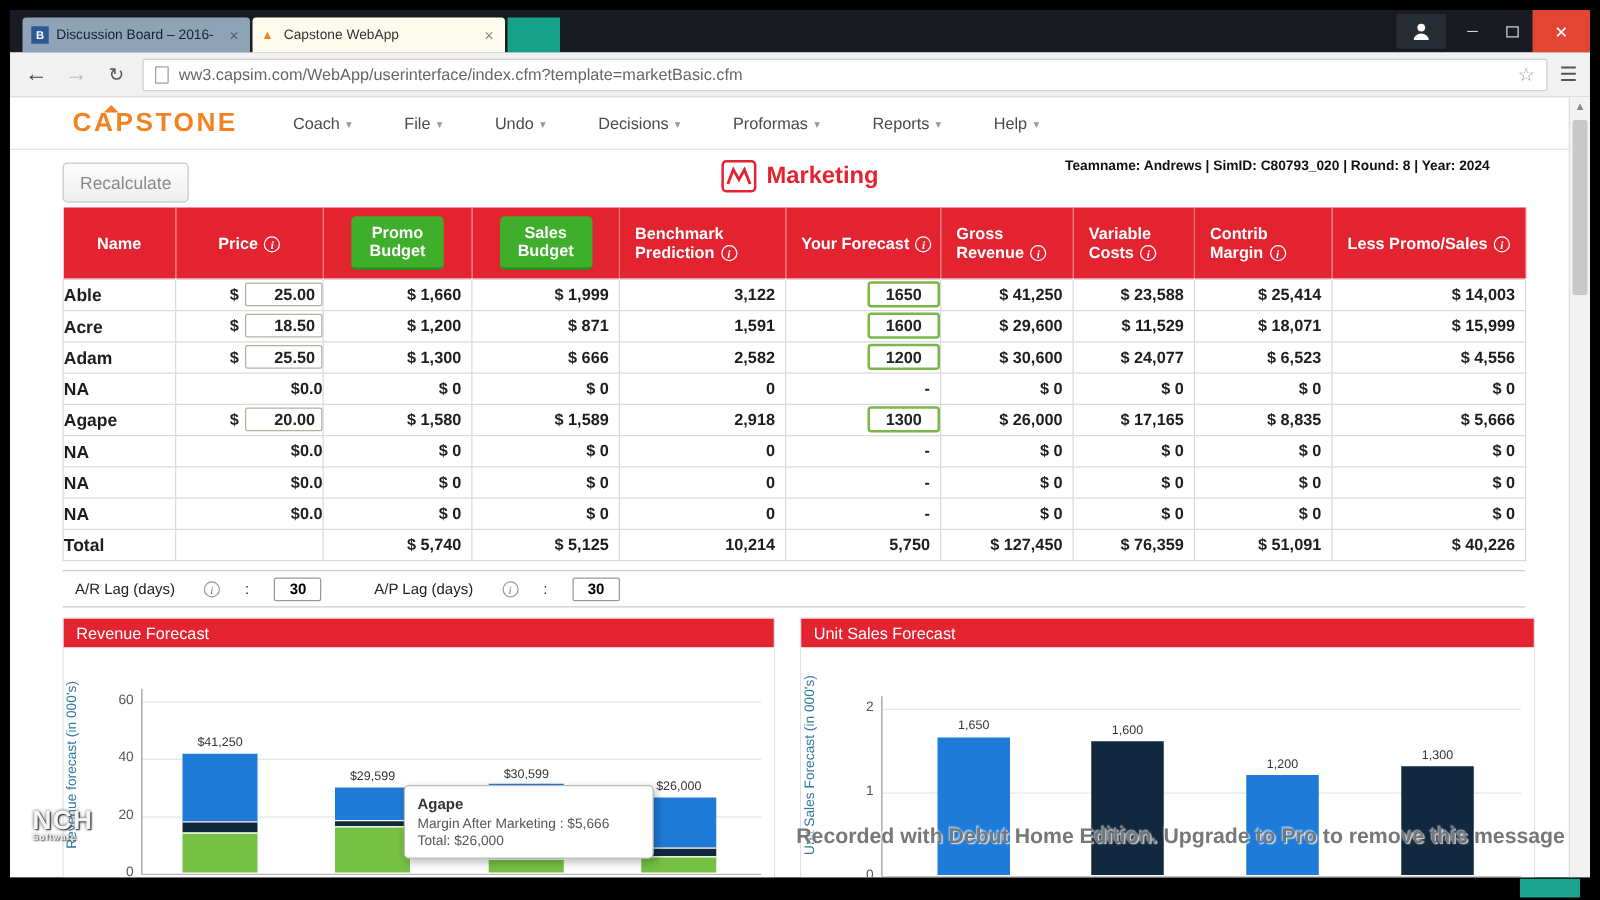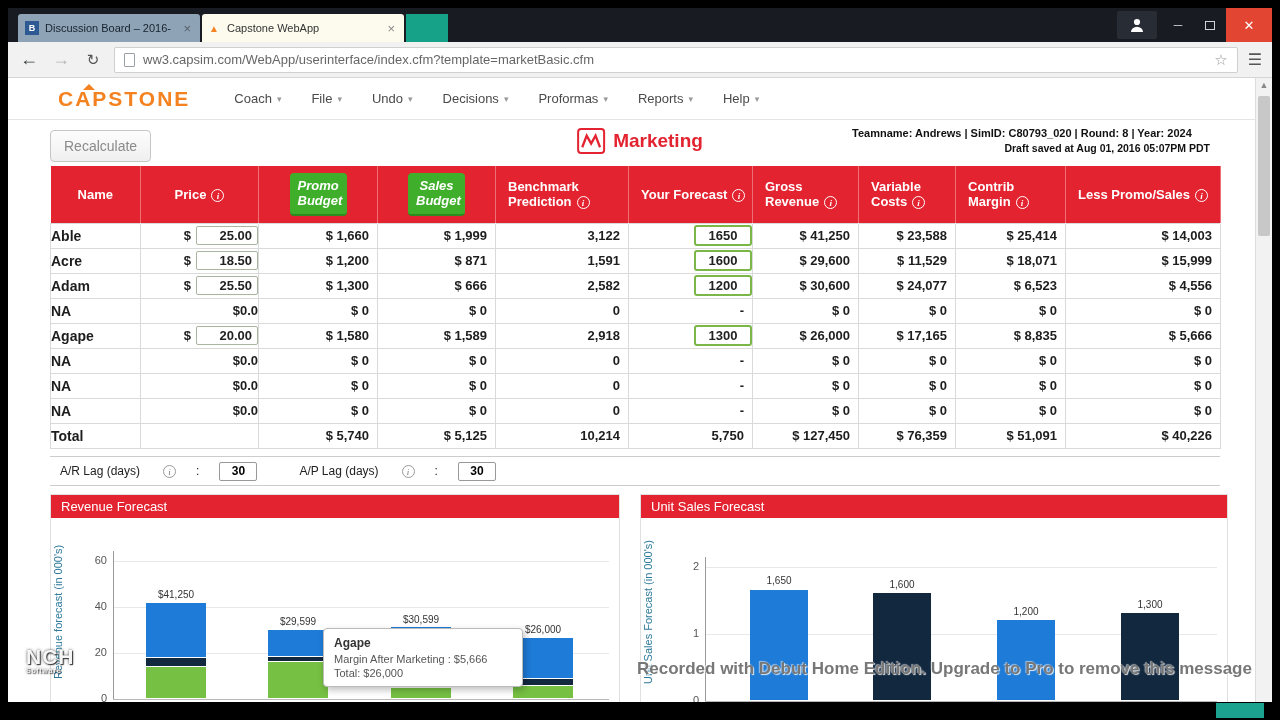--- a/index.html
+++ b/index.html
@@ -46,21 +46,21 @@
   
   .page { position:relative; flex:1; background:#fff; overflow:hidden; }
 
   .app-header { position:absolute; top:0; left:0; right:17px; height:42px;
                 border-bottom:1px solid #e4e4e4; display:flex; align-items:center; }
   .logo { margin-left:50px; font-size:21px; font-weight:bold; color:#f58220;
           letter-spacing:2px; position:relative; }
   .logo::after { content:""; position:absolute; left:25px; top:-3px;
                  border-left:6px solid transparent; border-right:6px solid transparent;
                  border-bottom:6px solid #f58220; }
-  .app-menu { display:flex; margin-left:44px; gap:30px; font-size:13px; color:#4a4a4a;text-align:right; }
+  .app-menu { display:flex; margin-left:44px; gap:42px; font-size:13px; color:#4a4a4a;text-align:right; }
   .menu-item { display:flex; gap:5px; align-items:center; cursor:default; }
   .menu-caret { font-size:9px; color:#999; }
 
   .recalc-btn { position:absolute; left:42px; top:52px; padding:7px 13px;
                 background:linear-gradient(#fdfdfd,#efefef); border:1px solid #c6c6c6;
                 border-radius:4px; color:#8a8a8a; font-size:14px; font-family:inherit; }
   .mkt-title { position:absolute; top:50px; left:50%; transform:translateX(-50%);
                display:flex; align-items:center; gap:8px; }
   .mkt-icon { width:28px; height:26px; border:2px solid #e32330; border-radius:4px;
               display:flex; align-items:center; justify-content:center; background:#fff; }
@@ -85,21 +85,21 @@
   .dollar { margin-right:5px; }
   .price-input { width:62px; height:19px; border:1px solid #a9b5a0; border-radius:2px;
                  text-align:right; padding-right:5px; font-size:13px; font-weight:bold;
                  color:#222; font-family:inherit; }
   .c-forecast { text-align:right; padding-right:4px; }
   .forecast-input { width:58px; height:21px; border:2px solid #7ab648; border-radius:3px;
                     text-align:center; font-size:13px; font-weight:bold; color:#222;
                     font-family:inherit; }
   .budget-btn { display:inline-block; background:#3fae2a; color:#fff; font-weight:bold;
                 font-size:13px; border:none; border-bottom:2px solid #2e8a1e; border-radius:4px;
-                padding:5px 8px; width:57px; line-height:1.2; font-family:inherit;font-style:italic; }
+                padding:5px 8px; width:74px; line-height:1.2; font-family:inherit; }
   .info { display:inline-block; width:13px; height:13px; border:1px solid #fff; border-radius:50%;
           font-size:9px; line-height:12px; text-align:center; margin-left:5px;
           font-family:"Liberation Serif", serif; font-style:italic; }
   .info-gray { border-color:#999; color:#777; margin-left:3px; }
 
   
   .lag-strip { position:absolute; left:42px; top:378px; width:1170px; height:30px;
                border-top:1px solid #ccc; border-bottom:1px solid #ccc;
                display:flex; align-items:center; padding-left:10px; font-size:12px; color:#222; }
   .lag-group { display:flex; align-items:center; gap:20px; }
@@ -240,21 +240,20 @@
         <span class="mkt-icon">
           <svg width="22" height="16" viewBox="0 0 24 18">
             <polyline points="2,16 7,3 12,12 17,3 22,16" fill="none" stroke="#e32330" stroke-width="2.6"></polyline>
           </svg>
         </span>
         <span class="mkt-text">Marketing</span>
       </div>
 
       <div class="team-info">
         <div>Teamname: Andrews | SimID: C80793_020 | Round: 8 | Year: 2024</div>
-        <div class="draft-status">Draft saved at Aug 01, 2016 05:07PM PDT</div>
       </div>
 
       <table class="decision-table">
         <colgroup>
           <col style="width:90px">
             <col style="width:118px">
             <col style="width:119px">
             <col style="width:118px">
           <col style="width:133px">
             <col style="width:124px">

